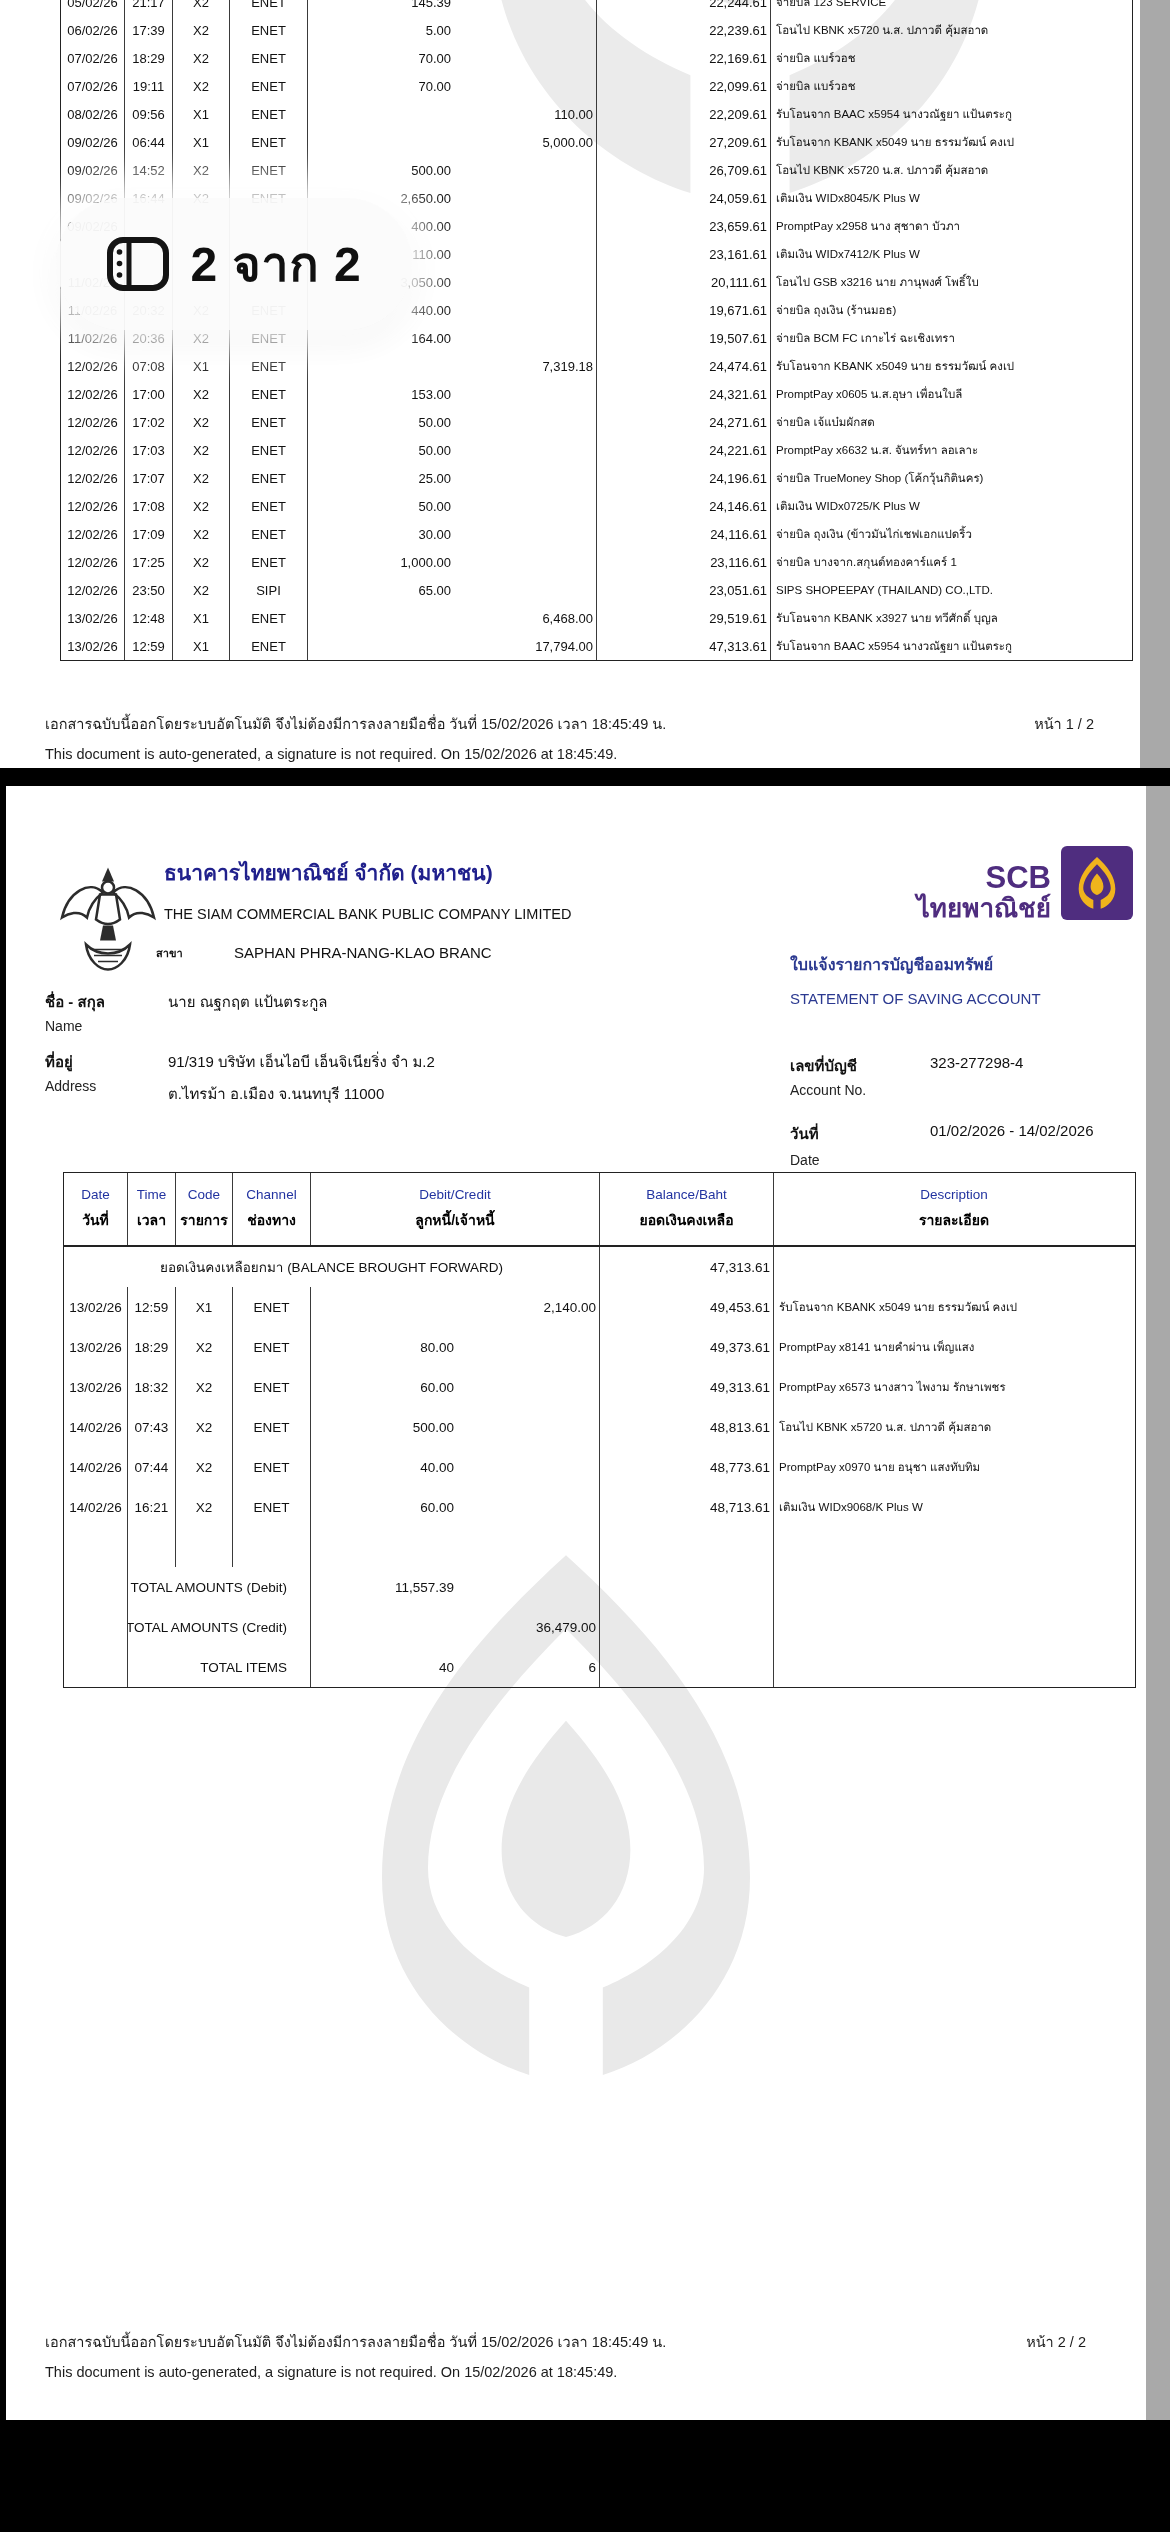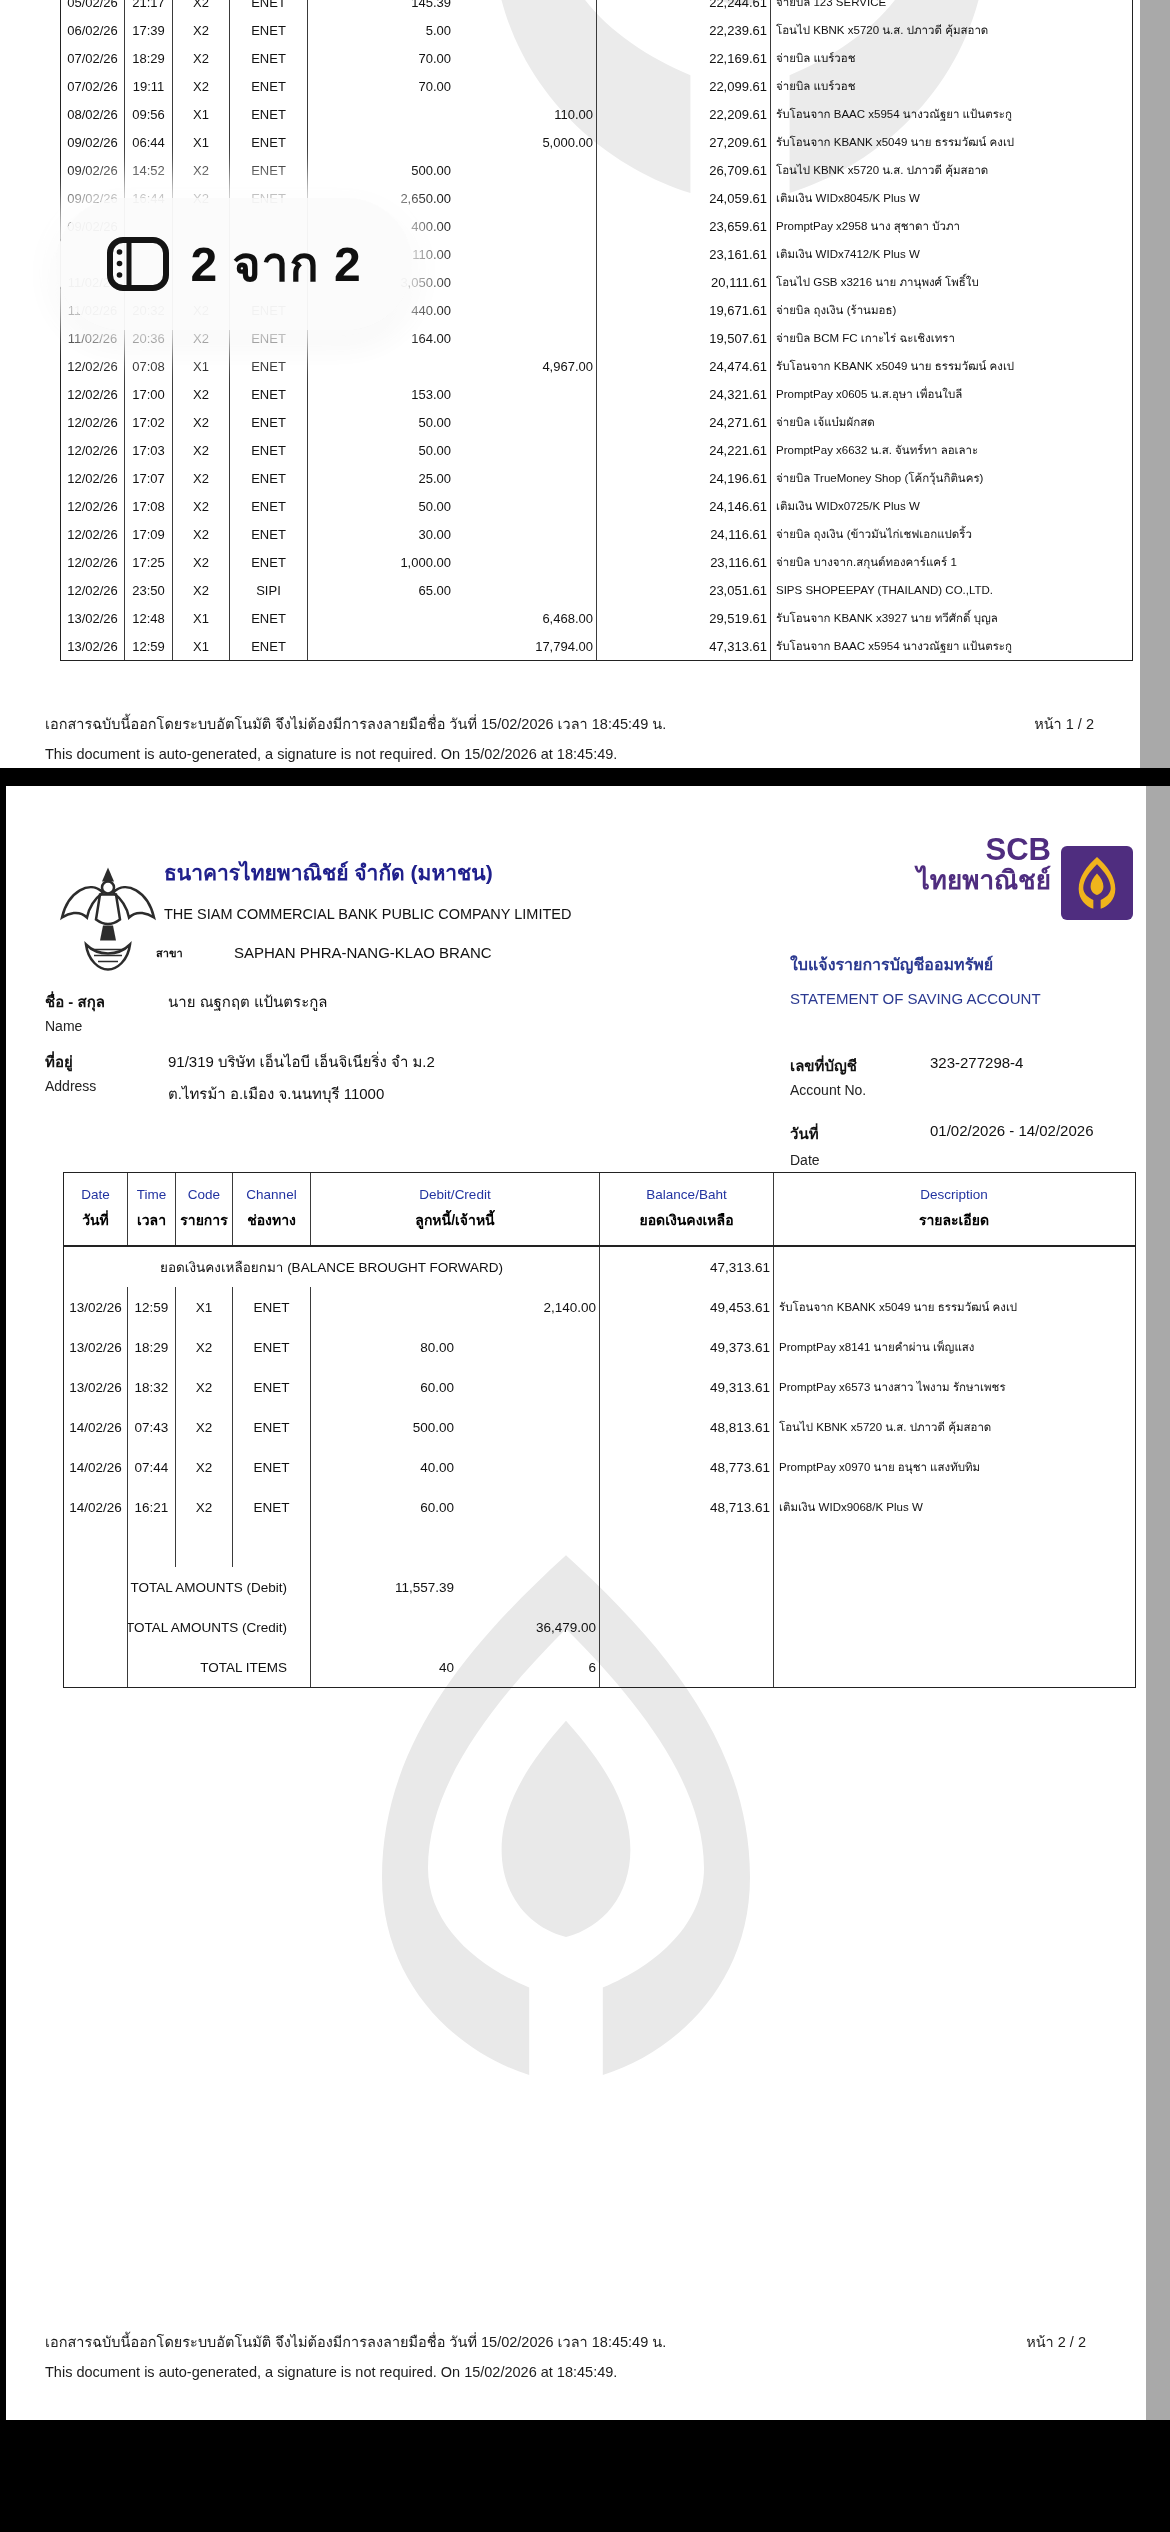--- a/index.html
+++ b/index.html
@@ -52,21 +52,21 @@
   .bank-th{left:158px;top:70px;font-size:21px;font-weight:bold;color:#20208c}
   .bank-en{left:158px;top:120px;font-size:14.5px;color:#111}
   .branch-lb{left:150px;top:158px;font-size:11px;font-weight:bold}
   .branch-v{left:228px;top:158px;font-size:15px}
   .lb{font-weight:bold;font-size:15px}
   .lb-en{font-size:14px;color:#222}
   .val{font-size:15px}
   .title-th{left:784px;top:166px;font-size:16px;font-weight:bold;color:#2b3990}
   .title-en{left:784px;top:204px;font-size:15px;color:#2b3990}
   .scb-square{position:absolute;left:1055px;top:60px;width:72px;height:74px;background:#4f2d7f;border-radius:6px;display:flex;align-items:center;justify-content:center;z-index:2}
-  .scb-text{position:absolute;left:830px;top:48px;width:215px;text-align:right;color:#4f2d7f;z-index:2;line-height:1.0}
+  .scb-text{position:absolute;left:830px;top:76px;width:215px;text-align:right;color:#4f2d7f;z-index:2;line-height:1.0}
   .scb-text .l1{font-size:31px;font-weight:bold}
   .scb-text .l2{font-size:26px;font-weight:bold;margin-top:2px}
   .garuda{position:absolute;left:52px;top:74px;z-index:2}
 </style>
 </head>
 <body>
 
 <div class="page p1">
 
   <svg class="wm" style="left:430px;top:-520px" width="620" height="744" viewBox="0 0 100 120">
@@ -235,21 +235,21 @@
           <div class="cell cb">19,507.61</div>
           <div class="cell cds">จ่ายบิล BCM FC เกาะไร่ ฉะเชิงเทรา</div>
         </div>
         <div class="tr">
           <div class="cell cd">12/02/26</div>
           <div class="cell ct">07:08</div>
           <div class="cell cc">X1</div>
           <div class="cell cch">ENET</div>
           <div class="cell cdc">
             <span class="dr"></span>
-            <span class="cr">4,967.00</span>
+            <span class="cr">7,319.18</span>
           </div>
           <div class="cell cb">24,474.61</div>
           <div class="cell cds">รับโอนจาก KBANK x5049 นาย ธรรมวัฒน์ คงเป</div>
         </div>
         <div class="tr">
           <div class="cell cd">12/02/26</div>
           <div class="cell ct">17:00</div>
           <div class="cell cc">X2</div>
           <div class="cell cch">ENET</div>
           <div class="cell cdc">

